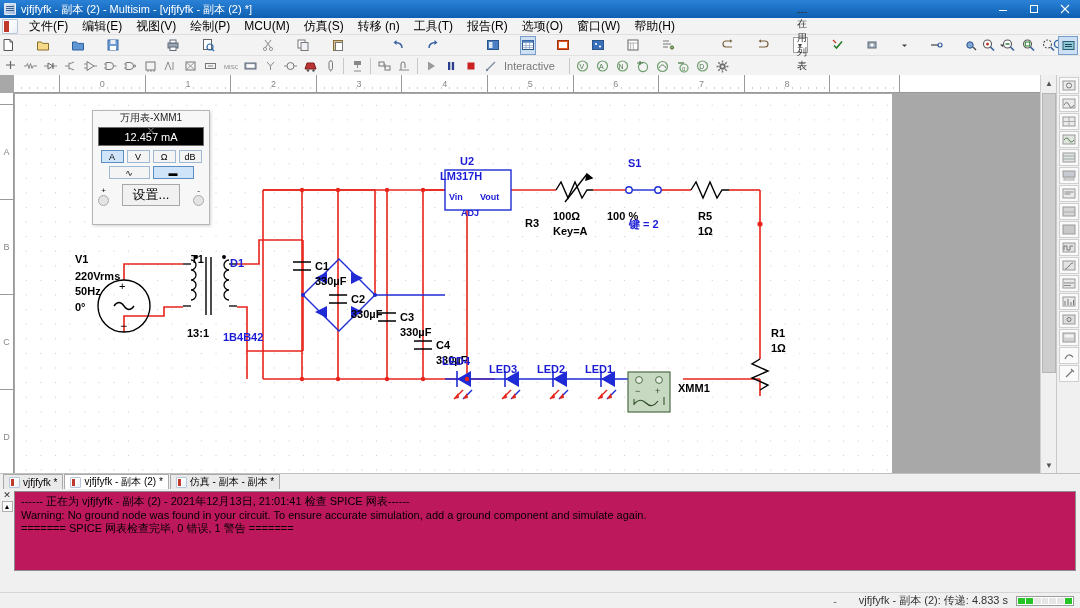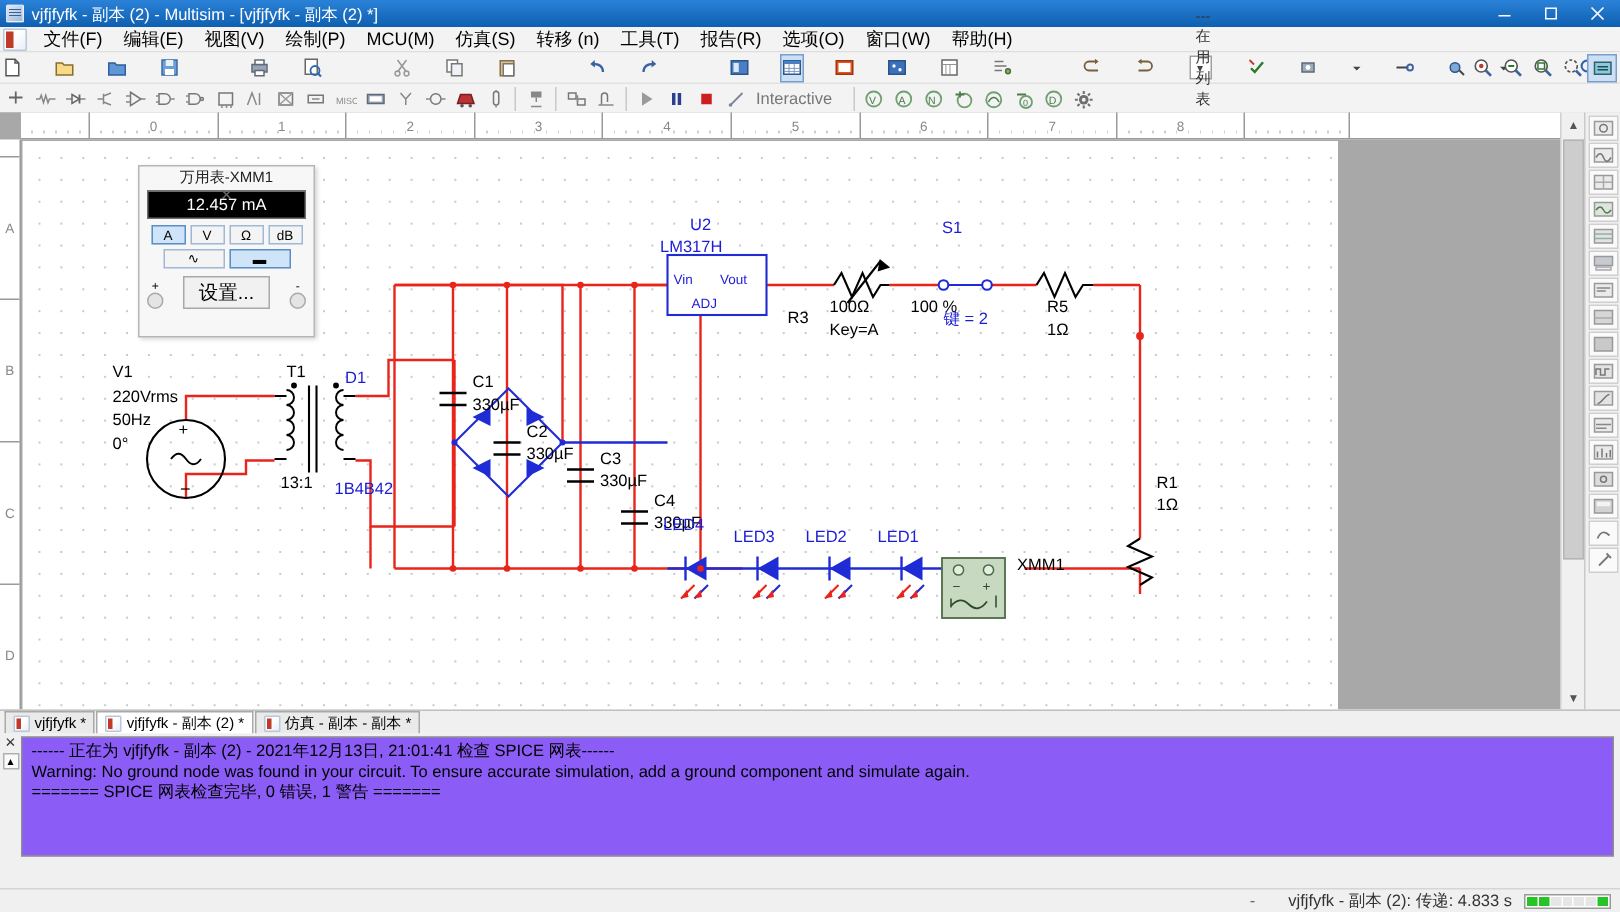--- a/index.html
+++ b/index.html
@@ -129,41 +129,41 @@
   .doctab .ic{width:11px;height:11px;margin-right:3px;border:1px solid #b9c7da;border-radius:1px;
      background:linear-gradient(135deg,#fff 40%,#e8eef7 100%);position:relative;flex:none;}
   .doctab .ic:after{content:"";position:absolute;left:1px;top:1px;width:3px;height:7px;background:#c0392b;}
 
   
   .logpanel{position:absolute;left:0;top:489px;width:1080px;height:86px;background:#f0f0f0;display:flex;}
   .logside{width:14px;height:86px;background:#f0f0f0;display:flex;flex-direction:column;align-items:center;}
   .logside .x{font-size:9px;color:#333;margin-top:1px;}
   .logside .btn{width:11px;height:11px;border:1px solid #b0b0b0;background:#fafafa;font-size:8px;
      display:flex;align-items:center;justify-content:center;margin-top:1px;}
-  .logbody{flex:1;margin:2px 4px 4px 0;background:#8b5cf6;border:1px solid #8d8d8d;padding:3px 6px;
+  .logbody{flex:1;margin:2px 4px 4px 0;background:#be185d;border:1px solid #8d8d8d;padding:3px 6px;
      font-size:11px;line-height:13.5px;overflow:hidden;}
   .logbody .line{white-space:nowrap;}
 
   .bottabs{position:absolute;left:0;top:575px;width:1080px;height:17px;background:#f0f0f0;
      display:flex;align-items:flex-end;padding-left:16px;}
   .bt{height:15px;border:1px solid #a9a9a9;background:#e9e9e9;display:flex;align-items:center;
      padding:0 7px;font-size:11px;margin-right:2px;}
   .bt.active{background:#fff;border-bottom-color:#fff;height:16px;}
   .btside{position:absolute;left:0;top:575px;width:14px;height:17px;}
 
   .statusbar{position:absolute;left:0;top:592px;width:1080px;height:16px;background:#f0f0f0;
      border-top:1px solid #d5d5d5;display:flex;align-items:center;justify-content:flex-end;
      font-size:11px;color:#333;padding-right:6px;}
   .statusbar .dash{margin-right:22px;color:#666;}
   .statusbar .st-txt{margin-right:8px;white-space:nowrap;}
   .prog{width:58px;height:10px;border:1px solid #9a9a9a;background:#fff;display:flex;gap:1px;padding:1px;}
   .prog i{flex:1;background:#e6e6e6;}
   .prog i.f{background:#27c427;}
-  .lbl{position:absolute;font-family:"Liberation Sans",sans-serif;font-weight:normal;font-size:11px;
-       color:#000;white-space:nowrap;line-height:12px;}
+  .lbl{position:absolute;font-family:"Liberation Sans",sans-serif;font-weight:bold;font-size:11px;
+       color:#000;white-space:nowrap;line-height:12px;margin-top:11px;}
   .lbl.blue{color:#1c1cd6;}
   svg.sch{position:absolute;left:0;top:0;overflow:visible;}
 </style>
 </head>
 <body>
 
 <div id="app">
 
   <div class="titlebar">
     <span class="appicon">

